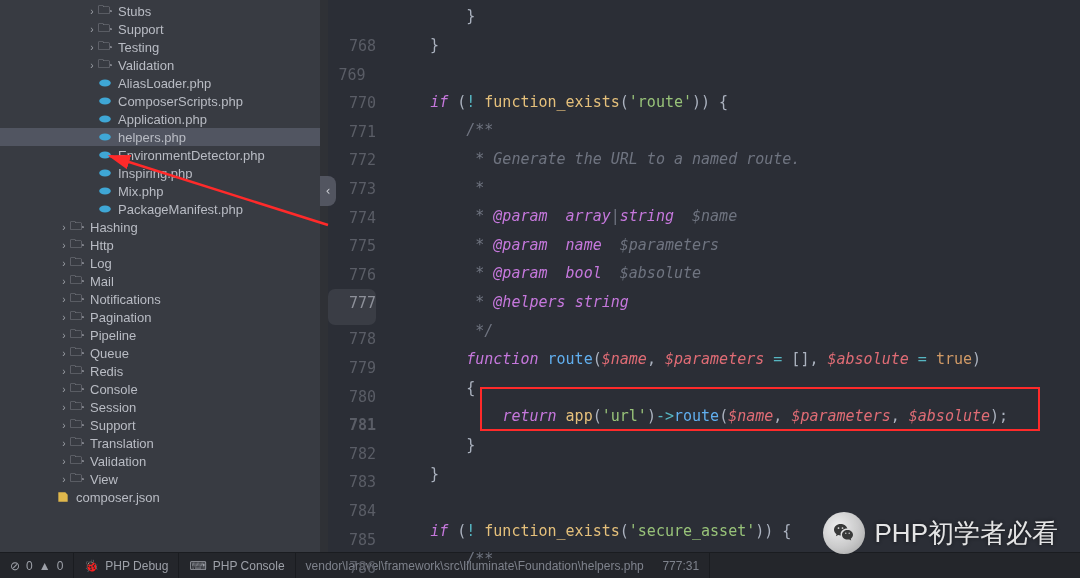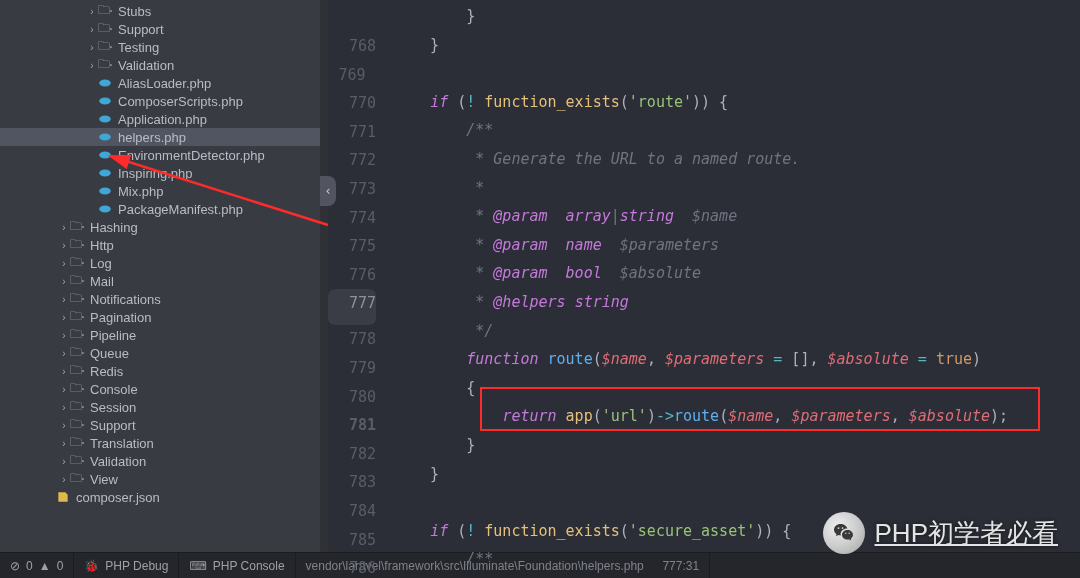--- a/index.html
+++ b/index.html
@@ -58,21 +58,21 @@
   
   .status { height:26px; background:#24262b; display:flex; align-items:center; color:#9da0a8;
             font-family:"Segoe UI",Arial,sans-serif; font-size:12px; border-top:1px solid #1a1c20;}
   .status .cell { padding:0 10px; height:100%; display:flex; align-items:center; gap:6px;
                   border-right:1px solid #1a1c20; }
   .status .path { flex:0 0 auto; color:#7e828c; }
 
   
   .wm { position:absolute; right:22px; bottom:24px; display:flex; align-items:center; gap:10px;
         color:#f4f4f4; font-family:"Microsoft YaHei","PingFang SC",sans-serif; font-size:26px;
-        text-shadow:0 0 4px rgba(0,0,0,.6); z-index:30; opacity:.92;text-decoration:underline;}
+        text-shadow:0 0 4px rgba(0,0,0,.6); z-index:30; opacity:.92;}
   .wm .orb { width:42px; height:42px; border-radius:50%; background:
              radial-gradient(circle at 35% 35%, #fff, #d7d7d7 55%, #a9a9a9);
              display:flex; align-items:center; justify-content:center; }
   .wm .orb svg { width:24px; height:24px; fill:#3a3a3a; }
 </style>
 </head>
 <body>
 
 <div class="main">
   <div class="sidebar">

